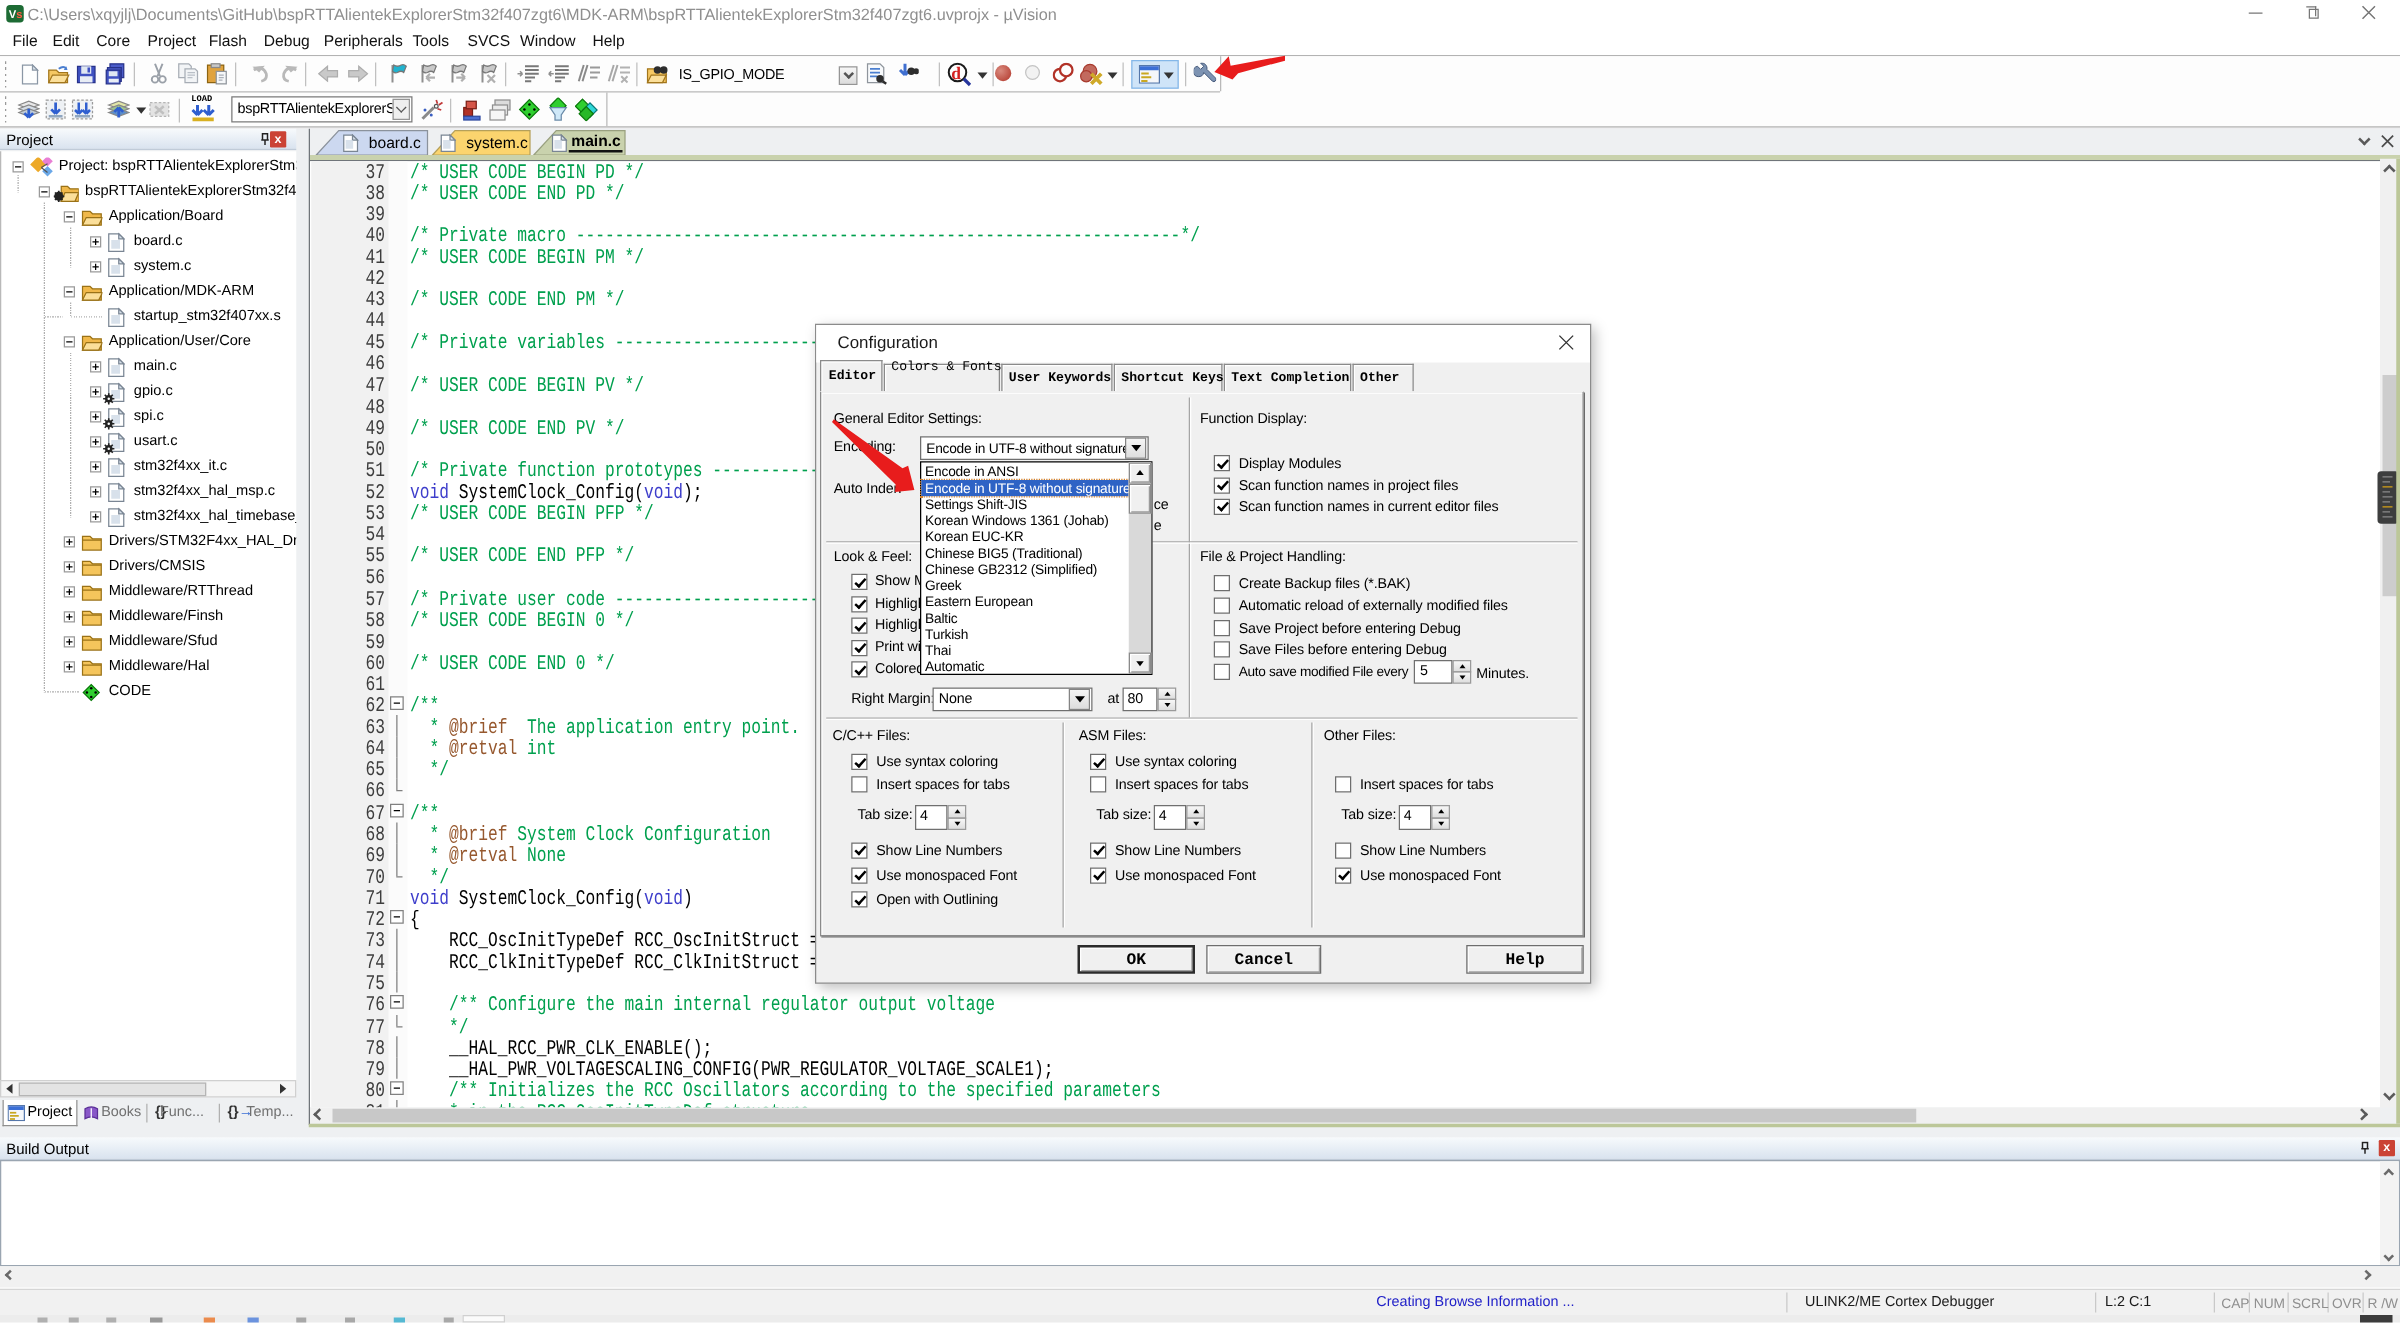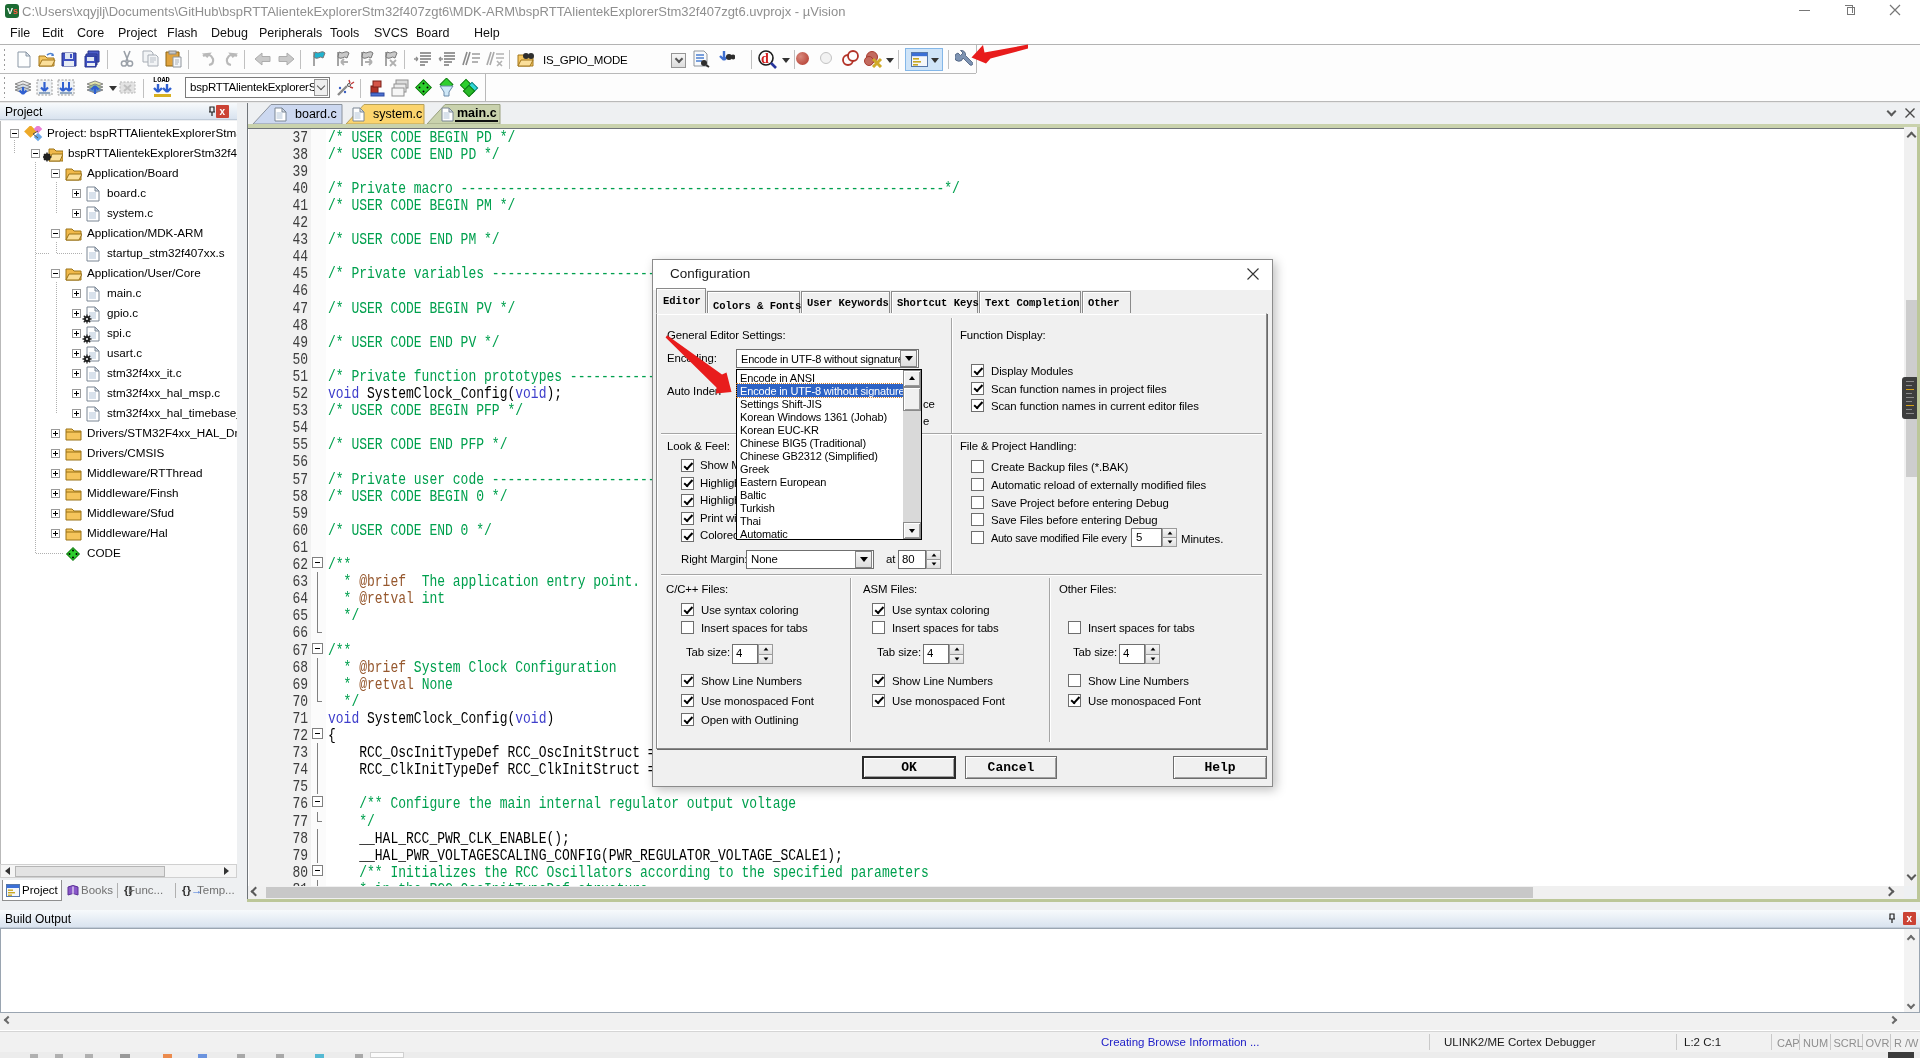--- a/index.html
+++ b/index.html
@@ -48,21 +48,21 @@
   </svg>
 <div class="a" style="left:10px;top:26px;font-size:12.5px;color:#111">File</div>
 <div class="a" style="left:42px;top:26px;font-size:12.5px;color:#111">Edit</div>
 <div class="a" style="left:77px;top:26px;font-size:12.5px;color:#111">Core</div>
 <div class="a" style="left:118px;top:26px;font-size:12.5px;color:#111">Project</div>
 <div class="a" style="left:167px;top:26px;font-size:12.5px;color:#111">Flash</div>
 <div class="a" style="left:211px;top:26px;font-size:12.5px;color:#111">Debug</div>
 <div class="a" style="left:259px;top:26px;font-size:12.5px;color:#111">Peripherals</div>
 <div class="a" style="left:330px;top:26px;font-size:12.5px;color:#111">Tools</div>
 <div class="a" style="left:374px;top:26px;font-size:12.5px;color:#111">SVCS</div>
-<div class="a" style="left:416px;top:26px;font-size:12.5px;color:#111">Board</div>
+<div class="a" style="left:416px;top:26px;font-size:12.5px;color:#111">Window</div>
 <div class="a" style="left:474px;top:26px;font-size:12.5px;color:#111">Help</div>
 <div class="a" style="left:0;top:44px;width:1920px;height:1px;background:#b3b3b3"></div>
 <div class="a" style="left:0;top:45px;width:1920px;height:57px;background:#fdfdfd"></div>
 <div class="a" style="left:0;top:73px;width:976px;height:1px;background:#b9b9b9"></div>
 <div class="a" style="left:976px;top:45px;width:1px;height:28px;background:#b9b9b9"></div>
 <div class="a" style="left:485px;top:74px;width:1px;height:28px;background:#b9b9b9"></div>
 <div class="a" style="left:0;top:101px;width:1920px;height:2px;background:#e8e8e8;border-top:1px solid #b9b9b9"></div>
 <div class="dotv" style="left:4px;top:49px;height:21px;background-image:repeating-linear-gradient(to bottom,#999 0 2px,transparent 2px 5px)"></div>
 <div class="dotv" style="left:4px;top:77px;height:21px;background-image:repeating-linear-gradient(to bottom,#999 0 2px,transparent 2px 5px)"></div>
 <svg class="a" style="left:16px;top:51px" width="16" height="17">
@@ -768,21 +768,21 @@
 <div class="a" style="left:1888px;top:1052px;width:26px;height:6px;background:#3c3c3c"></div>
 <div class="a" style="left:652px;top:259px;width:621px;height:528px;background:#f0f0f0;border:1px solid #8b8b8b;box-shadow:3px 3px 10px rgba(0,0,0,0.25)"></div>
 <div class="a" style="left:653px;top:260px;width:619px;height:30px;background:#fff"></div>
 <div class="a" style="left:670px;top:266px;font-size:13.5px;color:#1a1a1a">Configuration</div>
 <svg class="a" style="left:1246px;top:267px" width="14" height="14">
     <path d="M1.5 1.5 L12.5 12.5 M12.5 1.5 L1.5 12.5" stroke="#333" stroke-width="1.1"></path>
   </svg>
 <div class="a" style="left:656px;top:288px;width:50px;height:26px;background:#f0f0f0;border:1px solid #8a8a8a;border-bottom:none;box-shadow:inset 1px 1px 0 #fff"></div>
 <div class="a mono" style="left:663px;top:295px;font-size:10.5px;font-weight:bold;color:#000">Editor</div>
 <div class="a" style="left:707px;top:291px;width:93px;height:23px;background:#f0f0f0;border:1px solid #8a8a8a;border-bottom:none;box-shadow:inset 1px 1px 0 #fff"></div>
-<div class="a mono" style="left:713px;top:300px;font-size:10.5px;font-weight:bold;color:#000">Colors &amp; Fonts</div>
+<div class="a mono" style="left:713px;top:288px;font-size:10.5px;font-weight:normal;color:#000">Colors &amp; Fonts</div>
 <div class="a" style="left:801px;top:291px;width:89px;height:23px;background:#f0f0f0;border:1px solid #8a8a8a;border-bottom:none;box-shadow:inset 1px 1px 0 #fff"></div>
 <div class="a mono" style="left:807px;top:297px;font-size:10.5px;font-weight:bold;color:#000">User Keywords</div>
 <div class="a" style="left:891px;top:291px;width:87px;height:23px;background:#f0f0f0;border:1px solid #8a8a8a;border-bottom:none;box-shadow:inset 1px 1px 0 #fff"></div>
 <div class="a mono" style="left:897px;top:297px;font-size:10.5px;font-weight:bold;color:#000">Shortcut Keys</div>
 <div class="a" style="left:979px;top:291px;width:102px;height:23px;background:#f0f0f0;border:1px solid #8a8a8a;border-bottom:none;box-shadow:inset 1px 1px 0 #fff"></div>
 <div class="a mono" style="left:985px;top:297px;font-size:10.5px;font-weight:bold;color:#000">Text Completion</div>
 <div class="a" style="left:1082px;top:291px;width:49px;height:23px;background:#f0f0f0;border:1px solid #8a8a8a;border-bottom:none;box-shadow:inset 1px 1px 0 #fff"></div>
 <div class="a mono" style="left:1088px;top:297px;font-size:10.5px;font-weight:bold;color:#000">Other</div>
 <div class="a" style="left:656px;top:313px;width:611px;height:436px;background:#f0f0f0;border:1px solid #8a8a8a;border-top:1px solid #f0f0f0;box-shadow:inset 1px 1px 0 #fff, 1px 1px 0 #6a6a6a"></div>
 <div class="a" style="left:657px;top:313px;width:49px;height:1px;background:#f0f0f0"></div>

